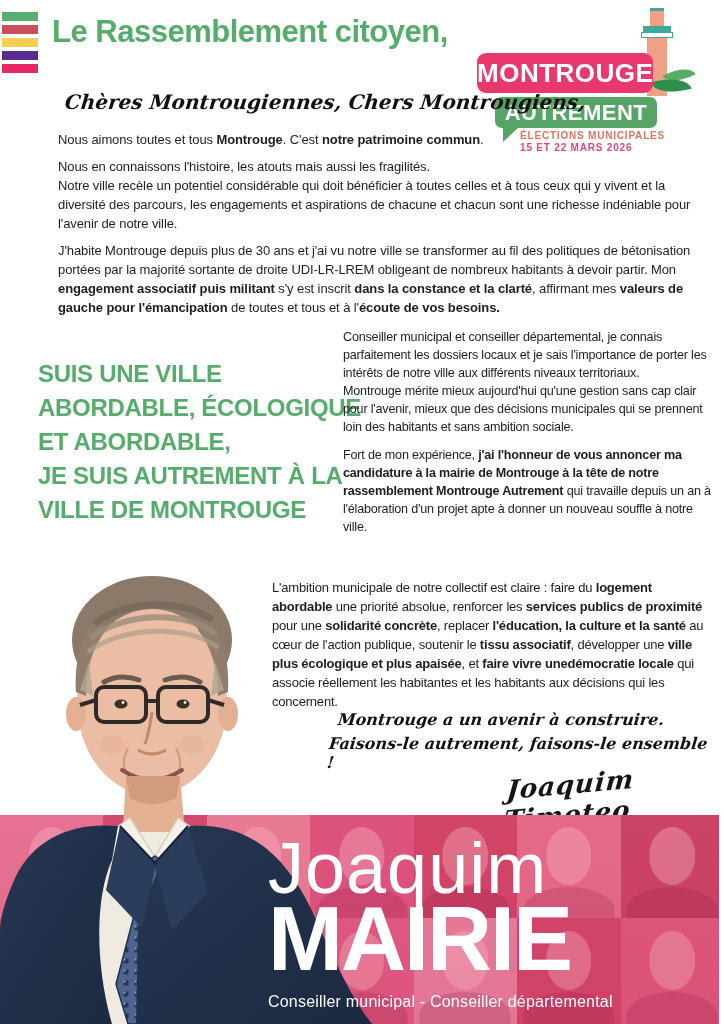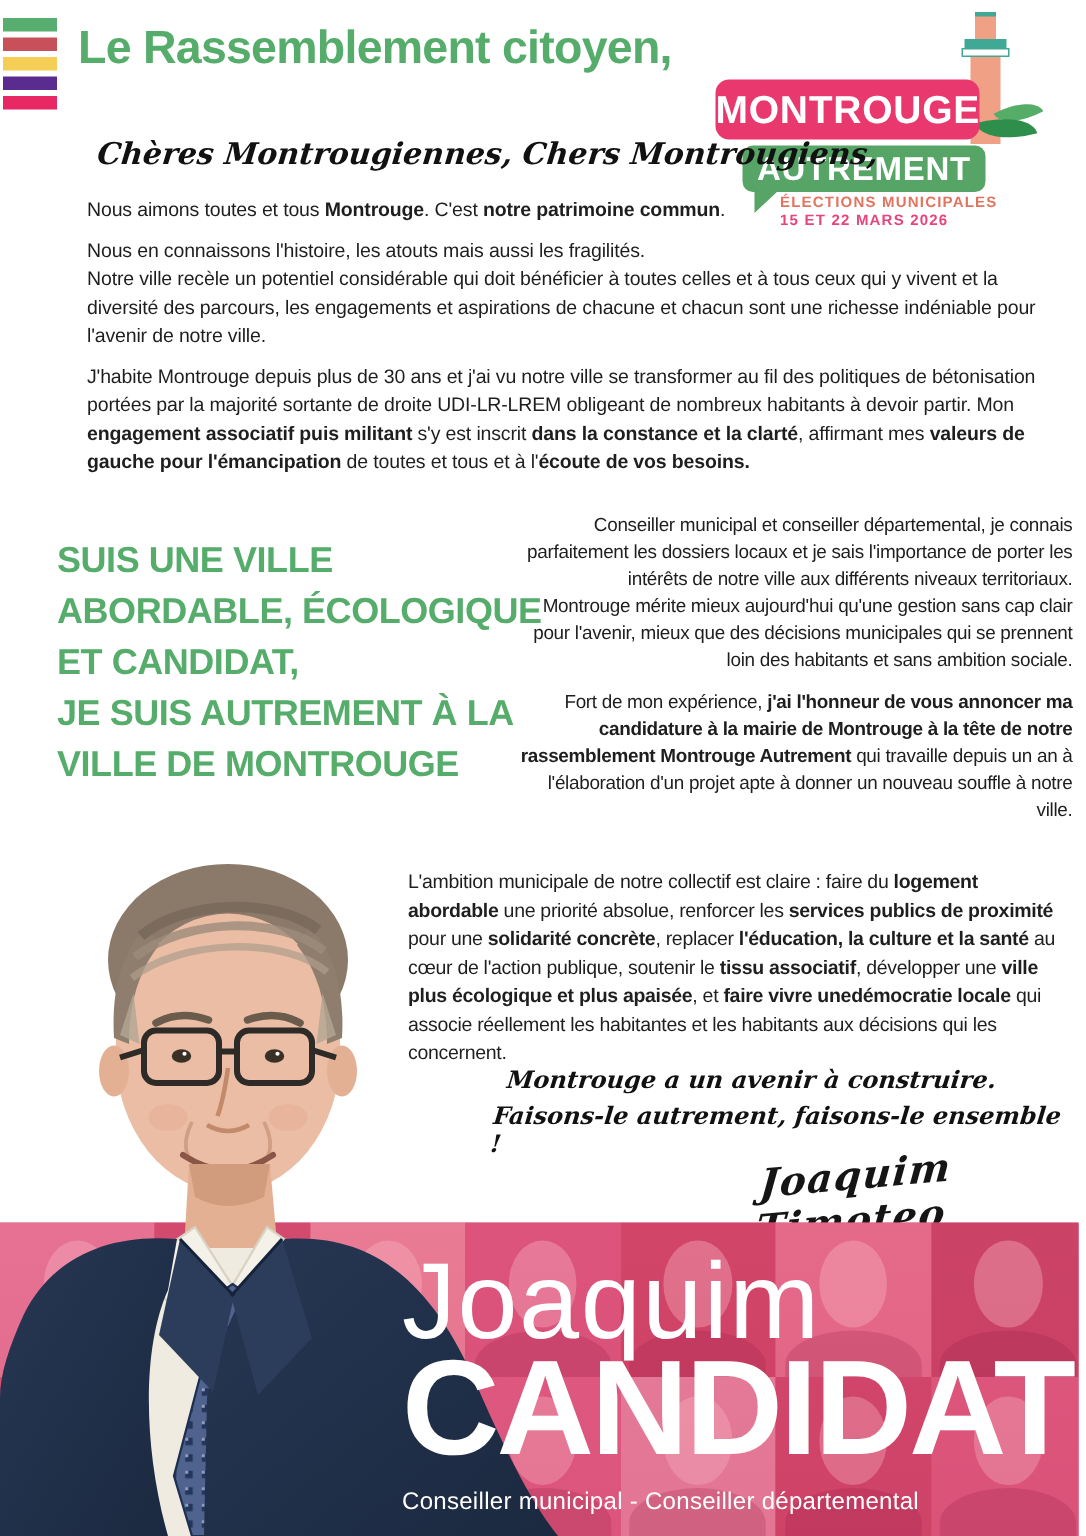--- a/index.html
+++ b/index.html
@@ -43,21 +43,21 @@
   .letter{position:absolute;left:58px;top:130px;width:652px;font-size:13px;line-height:19px;letter-spacing:-0.1px;}
   .letter p{margin:0 0 8px 0;}
   b{font-weight:700;}
 
   
   .headline{position:absolute;left:38px;top:357px;color:var(--green,#56AD6B);
     font-size:24px;font-weight:700;line-height:34px;letter-spacing:-0.3px;}
   .headline div{white-space:nowrap;}
 
   
-  .rcol{position:absolute;left:343px;top:341px;width:372px;font-size:12.6px;line-height:18px;letter-spacing:-0.2px;text-align:right;}
+  .rcol{position:absolute;left:343px;top:328px;width:372px;font-size:12.6px;line-height:18px;letter-spacing:-0.2px;}
   .rcol p{margin:0 0 10px 0;}
 
   
   .ambition{position:absolute;left:272px;top:578px;width:442px;font-size:13px;line-height:19px;letter-spacing:-0.2px;}
 
   
   .close1{position:absolute;left:338px;top:710px;font-size:16px;transform:skewX(-6deg);color:#111;}
   .close2{position:absolute;left:328px;top:734px;font-size:16px;transform:skewX(-6deg);color:#111;}
   .signature{position:absolute;left:505px;top:766px;font-size:26px;color:#151515;
     transform:rotate(-5deg) skewX(-10deg);letter-spacing:1px;}
@@ -128,21 +128,21 @@
 
   <div class="letter">
     <p><span>Nous aimons toutes et tous </span><b>Montrouge</b><span>. C'est </span><b>notre patrimoine commun</b><span>.</span></p>
     <p><span>Nous en connaissons l'histoire, les atouts mais aussi les fragilités.</span><br><span>Notre ville recèle un potentiel considérable qui doit bénéficier à toutes celles et à tous ceux qui y vivent et la diversité des parcours, les engagements et aspirations de chacune et chacun sont une richesse indéniable pour l'avenir de notre ville.</span></p>
     <p><span>J'habite Montrouge depuis plus de 30 ans et j'ai vu notre ville se transformer au fil des politiques de bétonisation portées par la majorité sortante de droite UDI-LR-LREM obligeant de nombreux habitants à devoir partir. Mon </span><b>engagement associatif puis militant</b><span> s'y est inscrit </span><b>dans la constance et la clarté</b><span>, affirmant mes </span><b>valeurs de gauche pour l'émancipation</b><span> de toutes et tous et à l'</span><b>écoute de vos besoins.</b></p>
   </div>
 
   <div class="headline">
     <div>SUIS UNE VILLE</div>
     <div>ABORDABLE, ÉCOLOGIQUE</div>
-    <div>ET CANDIDAT,</div>
+    <div>ET ABORDABLE,</div>
     <div>JE SUIS AUTREMENT À LA</div>
     <div>VILLE DE MONTROUGE</div>
   </div>
 
   <div class="rcol">
     <p><span>Conseiller municipal et conseiller départemental, je connais parfaitement les dossiers locaux et je sais l'importance de porter les intérêts de notre ville aux différents niveaux territoriaux.</span><br><span>Montrouge mérite mieux aujourd'hui qu'une gestion sans cap clair pour l'avenir, mieux que des décisions municipales qui se prennent loin des habitants et sans ambition sociale.</span></p>
     <p><span>Fort de mon expérience, </span><b>j'ai l'honneur de vous annoncer ma candidature à la mairie de Montrouge à la tête de notre rassemblement Montrouge Autrement</b><span> qui travaille depuis un an à l'élaboration d'un projet apte à donner un nouveau souffle à notre ville.</span></p>
   </div>
 
   <div class="ambition"><span>L'ambition municipale de notre collectif est claire : faire du </span><b>logement abordable</b><span> une priorité absolue, renforcer les </span><b>services publics de proximité</b><span> pour une </span><b>solidarité concrète</b><span>, replacer </span><b>l'éducation, la culture et la santé</b><span> au cœur de l'action publique, soutenir le </span><b>tissu associatif</b><span>, développer une </span><b>ville plus écologique et plus apaisée</b><span>, et </span><b>faire vivre unedémocratie locale</b><span> qui associe réellement les habitantes et les habitants aux décisions qui les concernent.</span></div>
@@ -242,17 +242,17 @@
 
       <path d="M120,266 L156,304 L142,368 L106,330 Z" fill="#2C3D5C"></path>
       <path d="M188,266 L154,304 L172,370 L208,332 Z" fill="#2C3D5C"></path>
       <path d="M120,266 L156,304" stroke="#15233B" stroke-width="2"></path>
       <path d="M188,266 L154,304" stroke="#15233B" stroke-width="2"></path>
     </svg>
   </div>
 
   <div class="banner-text">
     <div class="first-name">Joaquim</div>
-    <div class="last-name">CANDIDAT</div>
+    <div class="last-name">MAIRIE</div>
     <div class="titles">Conseiller municipal - Conseiller départemental</div>
   </div>
 
 </div>
 
 </body></html>

